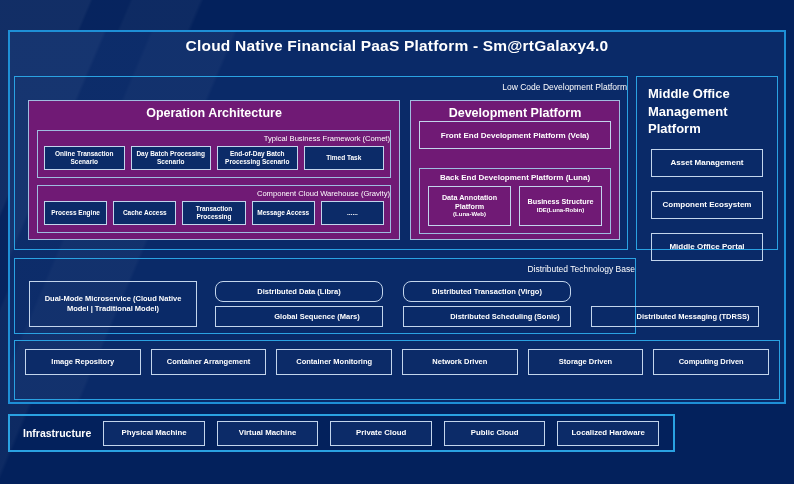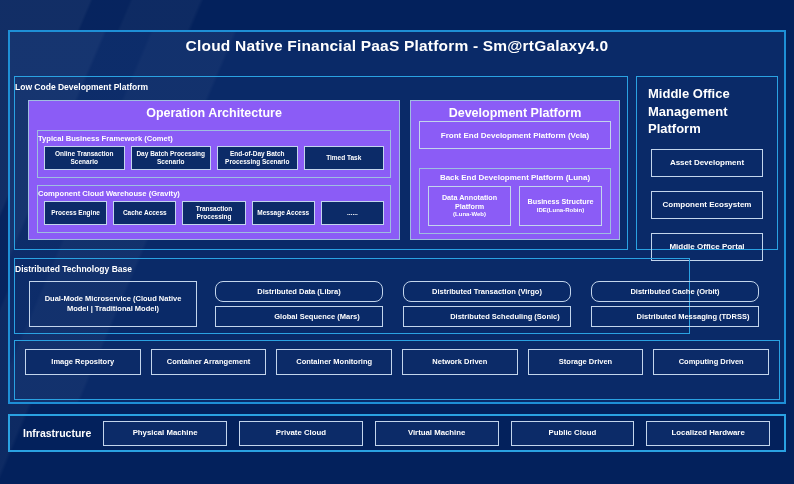--- a/index.html
+++ b/index.html
@@ -27,25 +27,25 @@
       rgba(255,255,255,0.05) 0%, rgba(255,255,255,0.05) 10%,
       rgba(255,255,255,0.01) 10.4%, rgba(255,255,255,0.01) 15%,
       rgba(255,255,255,0.035) 15.4%, rgba(255,255,255,0.035) 24%,
       rgba(255,255,255,0.0) 24.4%), #0a2a68;
   }
   .title {
     position:absolute; left:0; right:0; top:37px;
     text-align:center; font-size:15.5px; font-weight:bold; letter-spacing:0.2px;
   }
   .sec { position:absolute; border:1px solid #2aa2e2; }
-  .sec-label { text-align:left; font-size:8.5px; font-weight:bold; padding-top:5px; }
-  .panel { position:absolute; border:1px solid #9fbde0; background:#8b5cf6; }
+  .sec-label { text-align:right; font-size:8.5px; font-weight:normal; padding-top:5px; }
+  .panel { position:absolute; border:1px solid #9fbde0; background:#701a75; }
   .panel-title { text-align:center; font-size:12.5px; font-weight:bold; padding-top:5px; }
   .group { position:absolute; border:1px solid #9fbde0; }
-  .group-title { text-align:left; font-size:7.6px; font-weight:bold; padding-top:3px; }
+  .group-title { text-align:right; font-size:7.6px; font-weight:normal; padding-top:3px; }
   .leaf-row { display:flex; gap:6px; padding:3px 6px 0 6px; }
   .leaf {
     border:1px solid #c3d5ec; background:#0c2b68;
     display:flex; align-items:center; justify-content:center;
     text-align:center; font-size:6.5px; font-weight:bold; line-height:1.3;
     flex:1; height:24px; padding:0 2px;
   }
   
   .lowcode { left:14px; top:76px; width:614px; height:174px; }
   .oa { left:28px; top:100px; width:372px; height:140px; }
@@ -63,34 +63,34 @@
     text-align:center; font-size:7.2px; font-weight:bold; line-height:1.3; }
   .luna-sub { font-size:6px; font-weight:bold; }
   
   .mo { left:636px; top:76px; width:142px; height:174px; }
   .mo-label { font-size:13px; font-weight:bold; line-height:1.35; padding:8px 12px 0 11px; text-align:left; }
   .mo-item { width:112px; height:28px; margin:14px auto 0 auto;
     border:1px solid #c3d5ec; display:flex; align-items:center; justify-content:center;
     font-size:8px; font-weight:bold; text-align:center; }
   .mo-item.first { margin-top:11px; }
   
-  .dist { left:14px; top:258px; width:676px; height:76px; }
+  .dist { left:14px; top:258px; width:622px; height:76px; }
   .dual { position:absolute; left:14px; top:22px; width:168px; height:46px;
     border:1px solid #c3d5ec; display:flex; align-items:center; justify-content:center;
     text-align:center; font-size:7.5px; font-weight:bold; line-height:1.4; padding:0 10px; }
   .dcell { position:absolute; width:168px; height:21px; border:1px solid #c3d5ec;
     display:flex; align-items:center; justify-content:center; font-size:7.5px; font-weight:bold; }
   .c1 { left:200px; } .c2 { left:388px; } .c3 { left:576px; }
   .r1 { top:22px;border-radius:8px; } .r2 { top:47px;padding-left:36px; }
   
   .cont { left:14px; top:340px; width:766px; height:60px; }
   .cont-row { display:flex; gap:10px; margin:8px 10px 8px 10px; }
   .cont-row .leaf { height:26px; font-size:7.5px; }
   
-  .infra { position:absolute; left:8px; top:414px; width:778px; height:38px;
+  .infra { position:absolute; left:8px; top:414px; width:667px; height:38px;
     border:2px solid #2aa2e2; display:flex; align-items:center; }
   .infra-label { font-size:10.5px; font-weight:bold; margin-left:13px; white-space:nowrap; }
   .infra-row { flex:1; display:flex; gap:12px; margin:0 14px 0 12px; }
   .infra-row .leaf { height:25px; font-size:7.8px; }
 </style>
 </head>
 <body>
 
 <div class="streaks"></div>
 
@@ -138,49 +138,48 @@
       <div class="luna-cell">
         <span>Business Structure</span>
         <span class="luna-sub">IDE(Luna-Robin)</span>
       </div>
     </div>
   </div>
 </div>
 
 <div class="sec mo">
   <div class="mo-label">Middle Office Management Platform</div>
-  <div class="mo-item first">Asset Development</div>
+  <div class="mo-item first">Asset Management</div>
   <div class="mo-item">Component Ecosystem</div>
   <div class="mo-item">Middle Office Portal</div>
 </div>
 
 <div class="sec dist">
   <div class="sec-label">Distributed Technology Base</div>
   <div class="dual">Dual-Mode Microservice (Cloud Native Model | Traditional Model)</div>
   <div class="dcell c1 r1">Distributed Data (Libra)</div>
   <div class="dcell c1 r2">Global Sequence (Mars)</div>
   <div class="dcell c2 r1">Distributed Transaction (Virgo)</div>
   <div class="dcell c2 r2">Distributed Scheduling (Sonic)</div>
-  <div class="dcell c3 r1">Distributed Cache (Orbit)</div>
   <div class="dcell c3 r2">Distributed Messaging (TDRSS)</div>
 </div>
 
 <div class="sec cont">
   <div class="cont-row">
     <div class="leaf">Image Repository</div>
     <div class="leaf">Container Arrangement</div>
     <div class="leaf">Container Monitoring</div>
     <div class="leaf">Network Driven</div>
     <div class="leaf">Storage Driven</div>
     <div class="leaf">Computing Driven</div>
   </div>
 </div>
 
 <div class="infra">
   <div class="infra-label">Infrastructure</div>
   <div class="infra-row">
     <div class="leaf">Physical Machine</div>
+    <div class="leaf">Virtual Machine</div>
     <div class="leaf">Private Cloud</div>
-    <div class="leaf">Virtual Machine</div>
     <div class="leaf">Public Cloud</div>
     <div class="leaf">Localized Hardware</div>
   </div>
 </div>
 
 </body></html>

